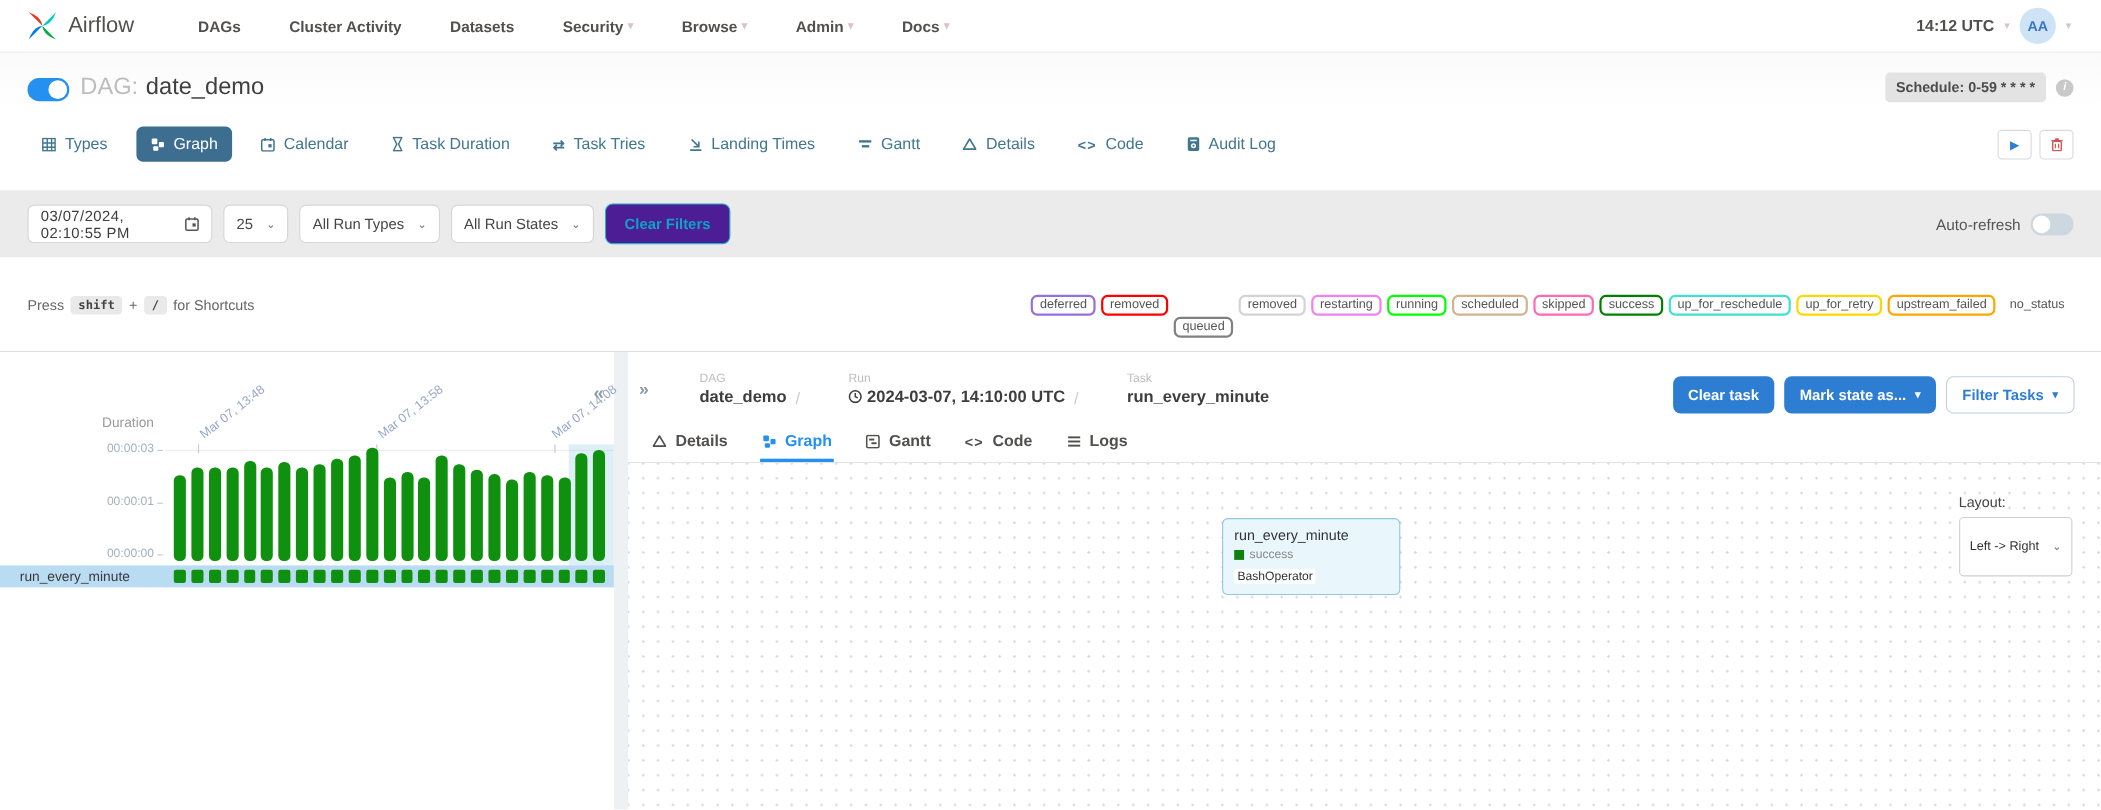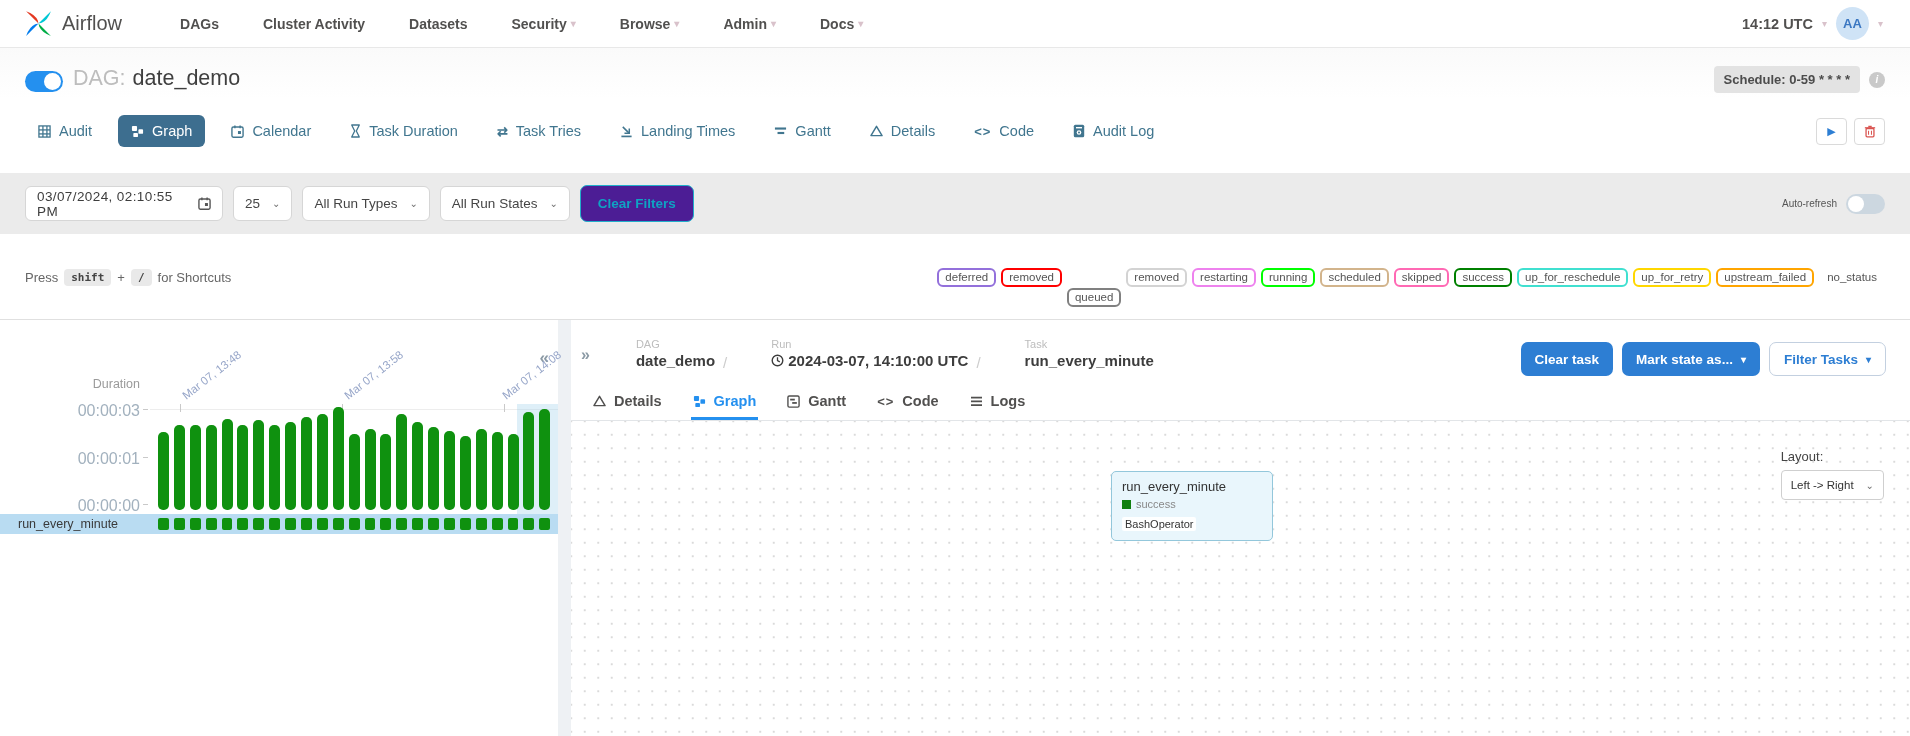--- a/index.html
+++ b/index.html
@@ -43,26 +43,26 @@
   .tab-actions { margin-left:auto; display:flex; gap:7px; }
   .icon-btn { width:31px; height:27px; border:1px solid #dadada; border-radius:4px; background:#fff;
     display:flex; align-items:center; justify-content:center; cursor:pointer; }
   .icon-btn.play { color:#2d7ed3; font-size:11px; }
   .icon-btn.trash { color:#d9534f; }
 
   
   .filter-bar { background:#ebebeb; margin-top:14px; padding:12px 25px; display:flex; align-items:center; gap:10px; }
   .finput { background:#fff; border:1px solid #d6d6d6; border-radius:6px; height:35px;
     display:flex; align-items:center; padding:0 11px; font-size:13.5px; color:#454545; gap:12px; cursor:pointer; }
-  .fdate { width:198px; justify-content:space-between; letter-spacing:0.4px; color:#3d3d3d; }
+  .fdate { width:168px; justify-content:space-between; letter-spacing:0.4px; color:#3d3d3d; }
   .fcaret { color:#6f6f6f; font-size:10px; }
   .cal-ico { display:flex; color:#555; }
   .clear-btn { height:37px; padding:0 17px; border:1.5px solid #21aecb; border-radius:7px; background:#4c1d95;
     color:#0fa3c3; font-weight:700; font-size:13.5px; display:flex; align-items:center; cursor:pointer; }
-  .auto-refresh { margin-left:auto; display:flex; align-items:center; gap:9px; font-size:10px; color:#555; }
+  .auto-refresh { margin-left:auto; display:flex; align-items:center; gap:9px; font-size:14px; color:#555; }
   .switch { width:39px; height:20px; border-radius:11px; background:#ccd7e0; position:relative; cursor:pointer; }
   .switch .knob { position:absolute; left:2px; top:2px; width:16px; height:16px; border-radius:50%; background:#fff; }
 
   
   .legend-row { display:flex; align-items:center; padding:14px 25px 12px; }
   .shortcuts { font-size:13px; color:#666; display:flex; align-items:center; gap:6px; }
   kbd { background:#e9e9e9; border-radius:4px; padding:2px 7px; font-family:"DejaVu Sans Mono", monospace;
     font-size:11px; color:#444; font-weight:700; }
   .legend { margin-left:auto; display:flex; align-items:center; gap:5px; }
   .sbadge { border:2px solid #999; border-radius:6px; padding:1px 6px 2px; font-size:11.5px; color:#555; background:#fff; cursor:pointer; }
@@ -70,21 +70,21 @@
 
   
   .main { display:flex; flex:1; border-top:1px solid #e0e0e0; position:relative; min-height:0; }
   .left-panel { width:558px; flex:none; position:relative; background:#fff; }
   .gutter { width:13px; flex:none; background:#eef1f4; }
   .right-panel { flex:1; display:flex; flex-direction:column; position:relative; min-width:0; }
 
   
   .collapse-chev { position:absolute; top:28px; right:9px; color:#8b9aa5; font-size:17px; font-weight:700; cursor:pointer; }
   .duration-label { position:absolute; top:57px; left:0; width:140px; text-align:right; font-size:12.5px; color:#9a9a9a; }
-  .ytick { position:absolute; width:140px; text-align:right; font-size:16px; color:#a2b1be; }
+  .ytick { position:absolute; width:140px; text-align:right; font-size:11px; color:#a2b1be; }
   .ytick.y3 { top:82px; } .ytick.y1 { top:130px; } .ytick.y0 { top:177px; }
   .grid3 { position:absolute; left:150px; right:0; top:89px; border-top:1px solid #ededed; }
   .tickdash { position:absolute; left:143px; width:5px; border-top:1px solid #c9c9c9; }
   .td3 { top:89px; } .td1 { top:137px; } .td0 { top:184px; }
   .vtick { position:absolute; top:84px; height:8px; border-left:1px solid #c9c9c9; }
   .vt1 { left:180px; } .vt2 { left:342px; } .vt3 { left:504px; }
   .xtick { position:absolute; top:72px; font-size:11.5px; color:#97a6c9; white-space:nowrap;
     transform:rotate(-38deg); transform-origin:0 0; }
   .xt1 { left:180px; } .xt2 { left:342px; } .xt3 { left:500px; }
   .sel-band { position:absolute; left:517px; top:84px; width:41px; height:129px; background:rgba(160,208,235,0.35); }
@@ -125,21 +125,21 @@
   .node { position:absolute; left:540px; top:50px; width:162px; background:#e9f6fc;
     border:1px solid #93c7db; border-radius:5px; padding:7px 10px 8px; cursor:pointer; }
   .node-title { font-size:13px; color:#333; margin-bottom:4px; }
   .node-state { display:flex; align-items:center; gap:5px; margin-bottom:4px; }
   .state-square { width:9px; height:9px; }
   .state-label { font-size:11px; color:#888; }
   .operator-chip { display:inline-block; background:rgba(255,255,255,0.92); font-size:11px; color:#333;
     padding:1px 3px; border-radius:2px; }
   .layout-ctl { position:absolute; top:28px; right:26px; }
   .layout-label { font-size:13px; color:#444; margin-bottom:6px; }
-  .layout-select { background:#fff; border:1px solid #cfcfcf; border-radius:4px; padding:8px 9px;
+  .layout-select { background:#fff; border:1px solid #cfcfcf; border-radius:4px; padding:20px 9px;
     font-size:11.5px; color:#333; display:flex; align-items:center; gap:12px; cursor:pointer; }
 </style>
 </head>
 <body>
 
 <div class="page">
 
   <div class="navbar">
     <div class="brand">
       <span style="display:flex;">
@@ -206,21 +206,21 @@
         <div class="tab">
           <span class="ticon">
             <svg width="13" height="13" viewBox="0 0 14 14">
               <rect x="1" y="1" width="12" height="12" fill="none" stroke="currentColor" stroke-width="1.4"></rect>
               <line x1="5.3" y1="1" x2="5.3" y2="13" stroke="currentColor" stroke-width="1.4"></line>
               <line x1="9.6" y1="1" x2="9.6" y2="13" stroke="currentColor" stroke-width="1.4"></line>
               <line x1="1" y1="5.3" x2="13" y2="5.3" stroke="currentColor" stroke-width="1.4"></line>
               <line x1="1" y1="9.6" x2="13" y2="9.6" stroke="currentColor" stroke-width="1.4"></line>
             </svg>
           </span>
-          <span>Audit</span>
+          <span>Types</span>
         </div>
         <div class="tab active">
           <span class="ticon">
             <svg width="13" height="13" viewBox="0 0 14 14">
               <rect x="1" y="1" width="5.5" height="5.5" rx="1" fill="currentColor"></rect>
               <rect x="8" y="4.5" width="5" height="5" rx="1" fill="currentColor"></rect>
               <rect x="2.5" y="8.5" width="5" height="4.5" rx="1" fill="currentColor"></rect>
             </svg>
           </span>
           <span>Graph</span>

